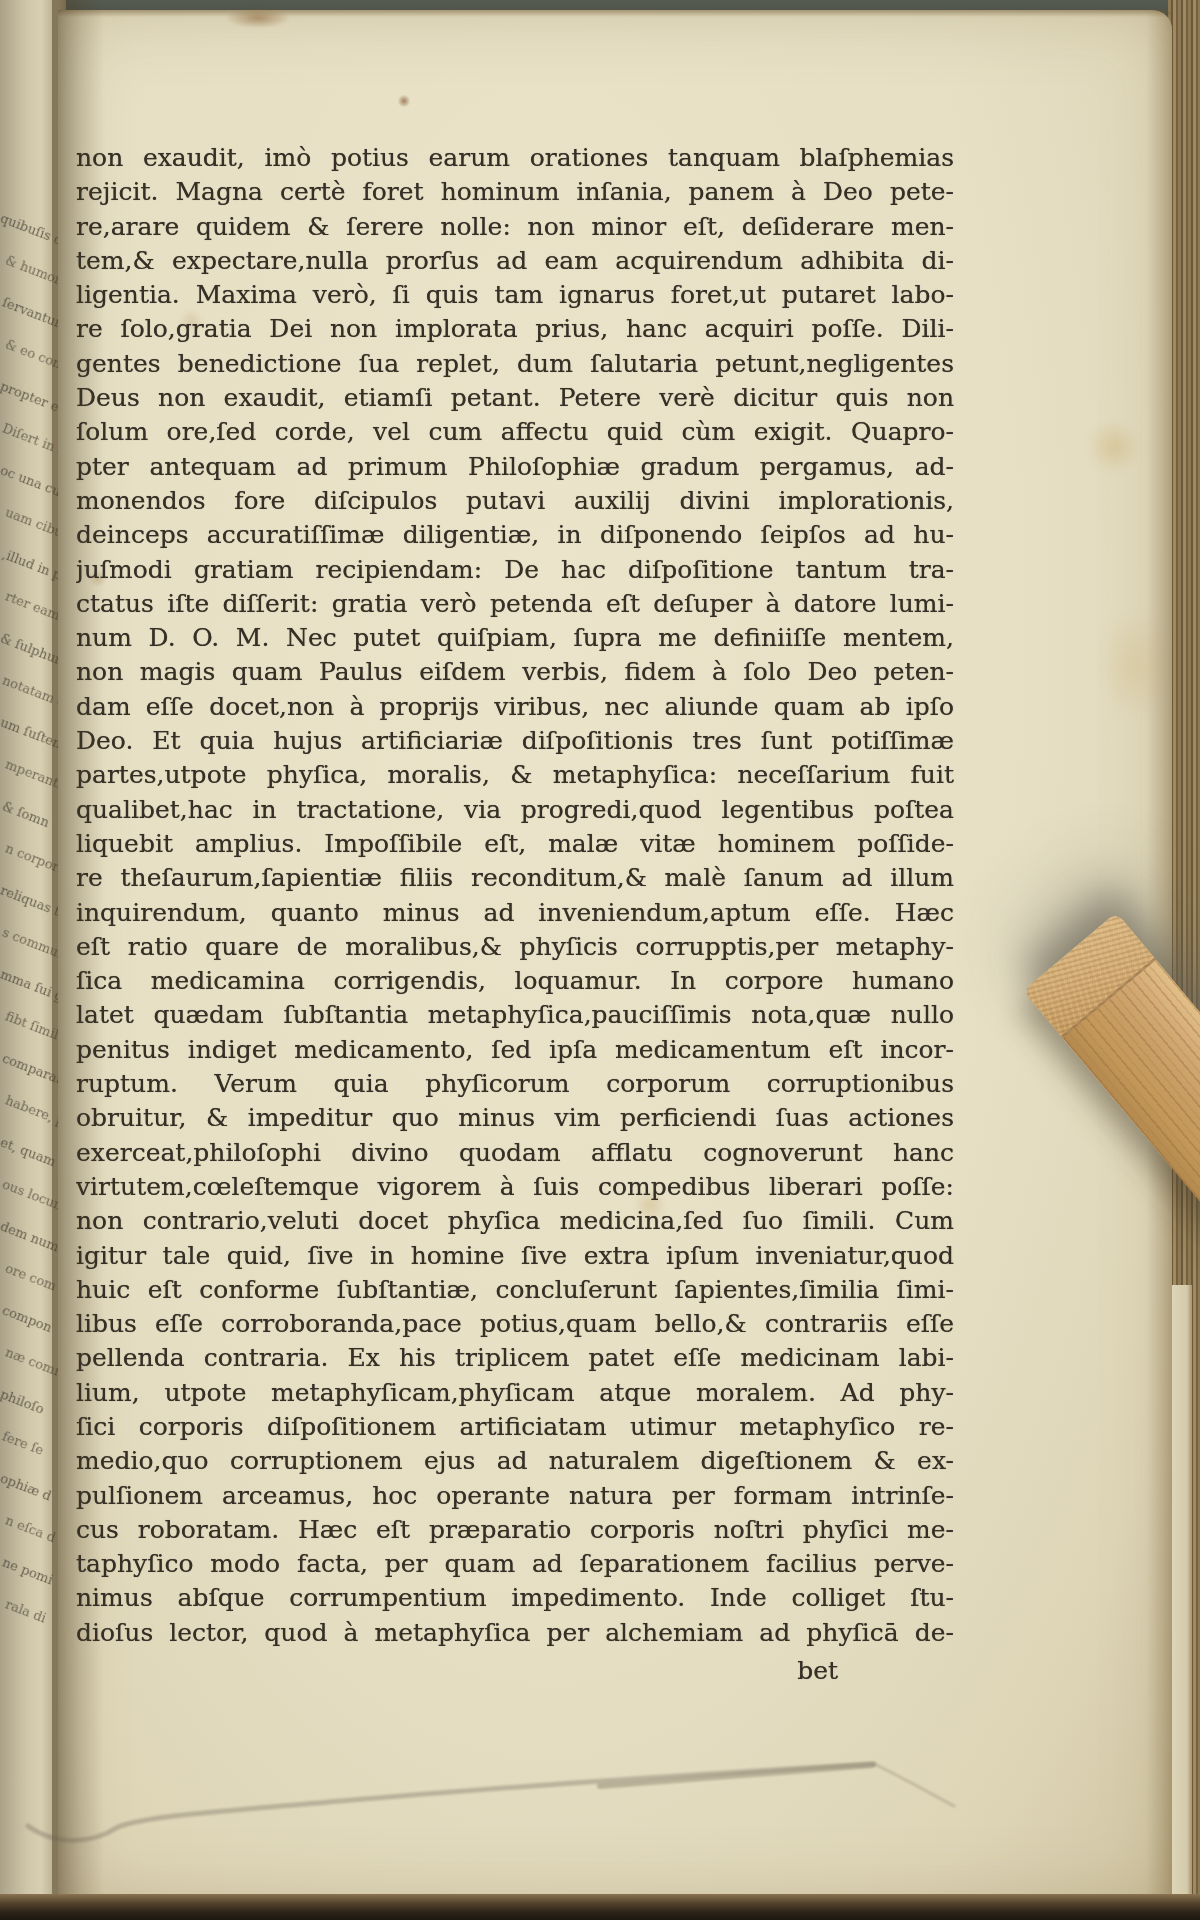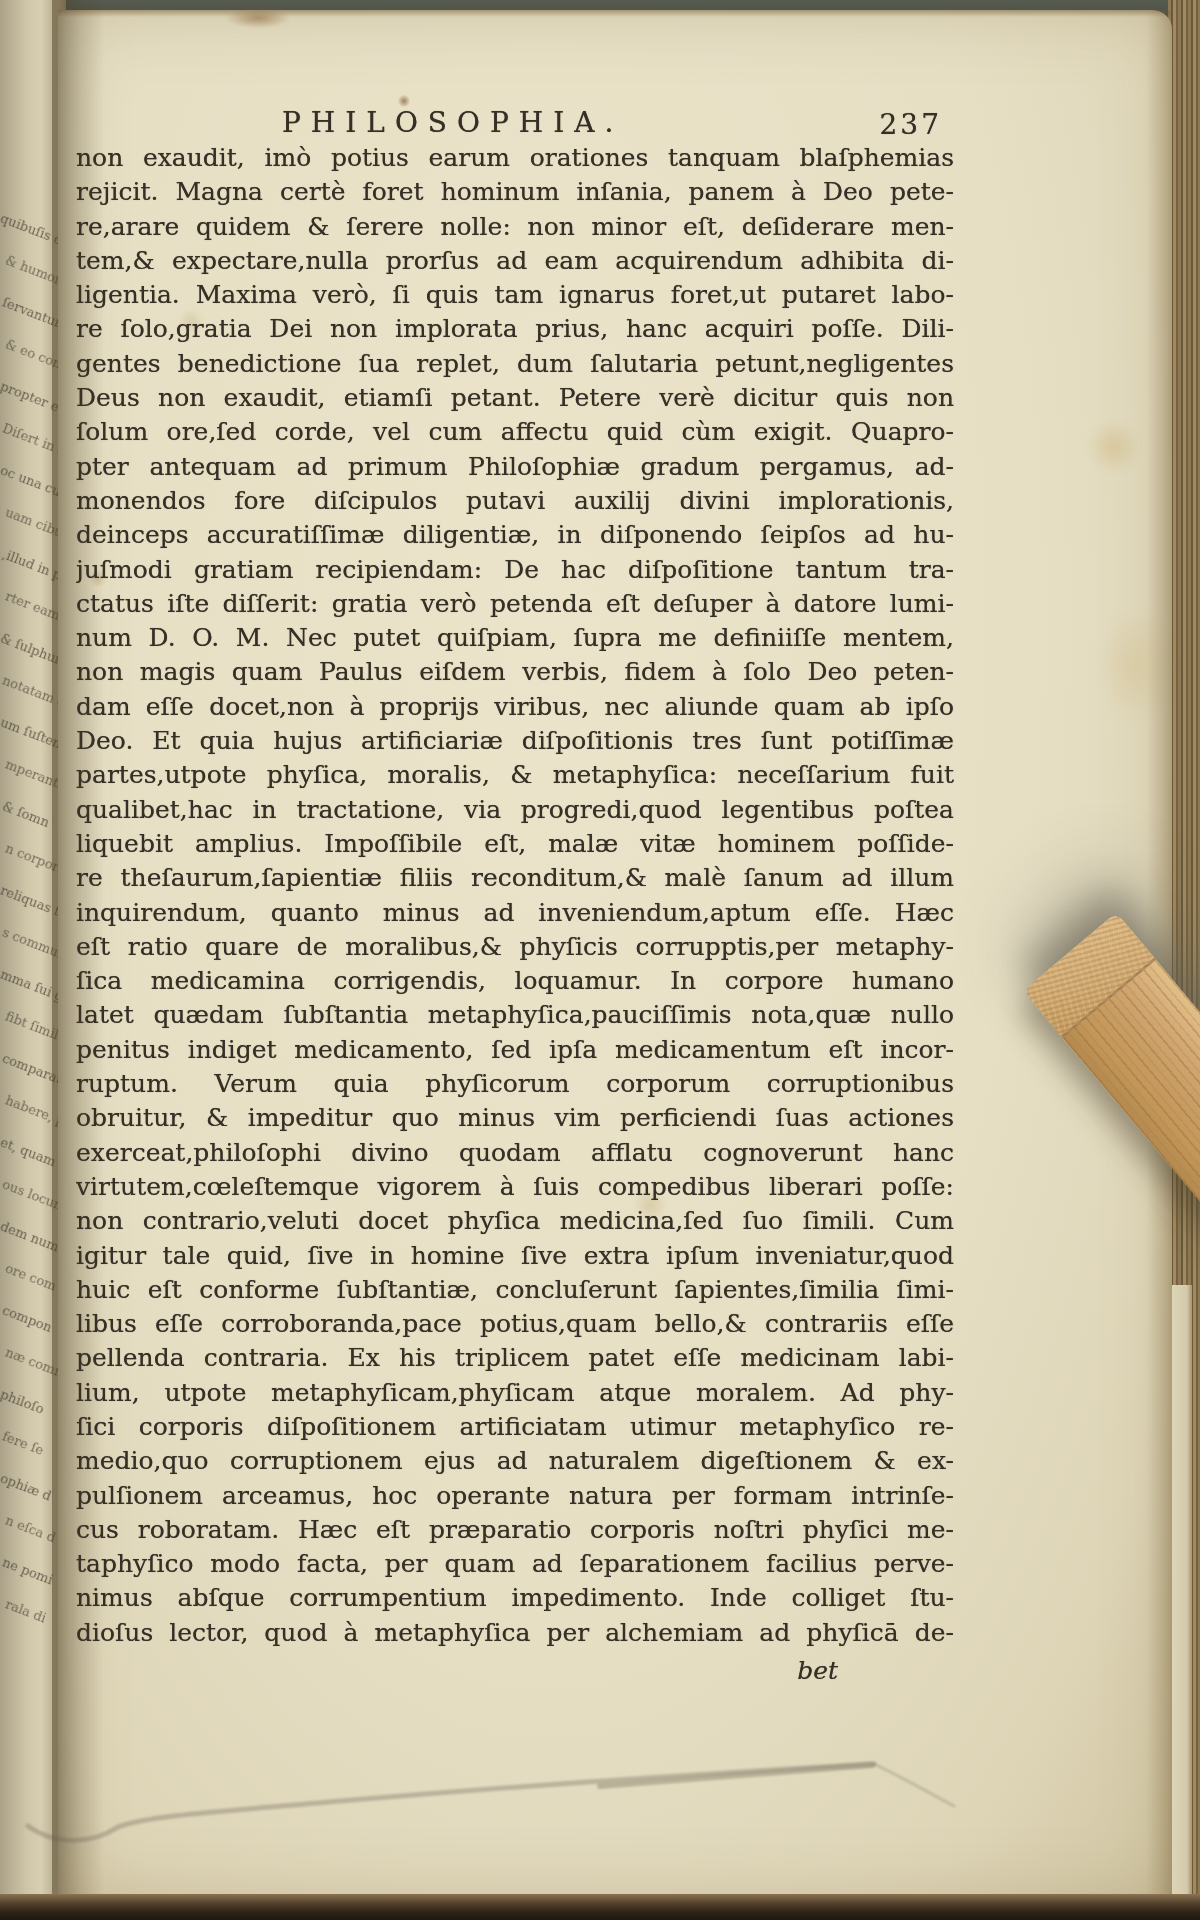--- a/index.html
+++ b/index.html
@@ -29,21 +29,21 @@
     background:linear-gradient(90deg,rgba(72,58,32,.5) 0,rgba(72,58,32,.18) 55%,rgba(72,58,32,0) 100%);}
   
   .ink{color:#352f26;text-shadow:0 0 .7px rgba(53,47,38,.75);}
   .header-row{position:absolute;left:18px;top:96px;width:878px;height:36px;}
   .running-title{position:absolute;left:206px;top:0;font-size:28px;line-height:34px;letter-spacing:10px;}
   .page-number{position:absolute;right:12px;top:2px;font-size:28px;line-height:34px;letter-spacing:3px;}
   .textblock{position:absolute;left:18px;top:131px;width:878px;font-size:25px;}
   .tline{height:34.3px;line-height:34.3px;text-align:justify;text-align-last:justify;
     text-justify:inter-word;overflow:hidden;color:#352f26;text-shadow:0 0 .7px rgba(53,47,38,.7);}
   .catchword{position:absolute;left:18px;top:1644px;width:878px;text-align:right;
-    padding-right:116px;font-size:25px;line-height:34px;font-style:italic;}
+    padding-right:116px;font-size:25px;line-height:34px;}
   
   .stain{position:absolute;border-radius:50%;pointer-events:none;}
   .stain.s1{left:340px;top:84px;width:12px;height:14px;background:radial-gradient(circle,rgba(122,79,40,.65),rgba(122,79,40,0) 70%);}
   .stain.s2{left:168px;top:-2px;width:64px;height:20px;background:radial-gradient(ellipse,rgba(138,99,54,.6),rgba(138,99,54,0) 72%);filter:blur(1px);}
   .stain.s3{left:1030px;top:408px;width:52px;height:58px;background:radial-gradient(circle,rgba(201,176,113,.45),rgba(201,176,113,0) 70%);filter:blur(3px);}
   .stain.s4{left:574px;top:1180px;width:36px;height:30px;background:radial-gradient(circle,rgba(194,171,114,.4),rgba(194,171,114,0) 70%);filter:blur(2px);}
   .stain.s5{left:30px;top:560px;width:20px;height:17px;background:radial-gradient(circle,rgba(181,155,102,.45),rgba(181,155,102,0) 70%);}
   .stain.s6{left:1040px;top:600px;width:74px;height:110px;background:radial-gradient(ellipse,rgba(205,182,124,.35),rgba(205,182,124,0) 72%);filter:blur(5px);}
   .stain.s7{left:120px;top:300px;width:26px;height:22px;background:radial-gradient(circle,rgba(190,165,110,.35),rgba(190,165,110,0) 70%);filter:blur(2px);}
   
@@ -116,24 +116,20 @@
 
   <div class="page">
     <div class="stain s1"></div>
     <div class="stain s2"></div>
     <div class="stain s3"></div>
     <div class="stain s4"></div>
     <div class="stain s5"></div>
     <div class="stain s6"></div>
     <div class="stain s7"></div>
 
-    <div class="header-row">
-      <span class="running-title ink">PHILOSOPHIA.</span>
-      <span class="page-number ink">237</span>
-    </div>
 
     <div class="textblock">
         <div class="tline">non exaudit, imò potius earum orationes tanquam blaſphemias</div>
         <div class="tline">rejicit.  Magna certè foret hominum inſania, panem à Deo pete-</div>
         <div class="tline">re,arare quidem &amp; ſerere nolle:  non minor eſt, deſiderare men-</div>
         <div class="tline">tem,&amp; expectare,nulla prorſus ad eam acquirendum adhibita di-</div>
         <div class="tline">ligentia.  Maxima verò, ſi quis tam ignarus foret,ut putaret labo-</div>
         <div class="tline">re ſolo,gratia Dei non implorata prius, hanc acquiri poſſe.  Dili-</div>
         <div class="tline">gentes benedictione ſua replet, dum ſalutaria petunt,negligentes</div>
         <div class="tline">Deus non exaudit, etiamſi petant.  Petere verè dicitur quis non</div>

